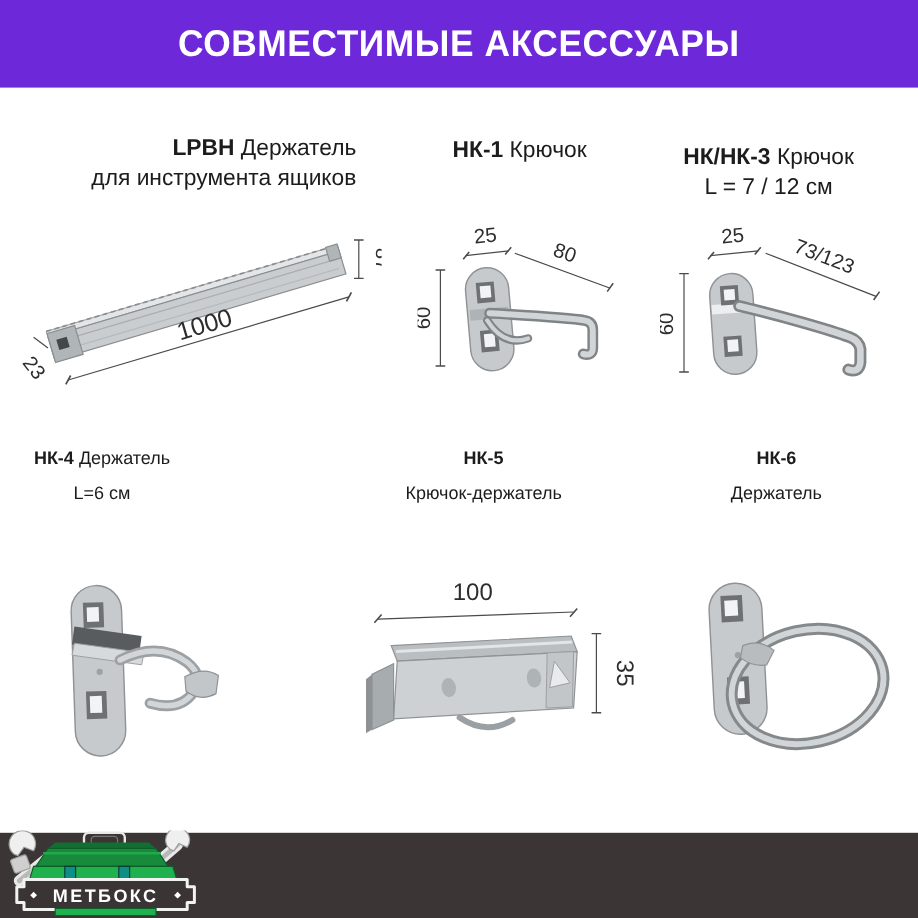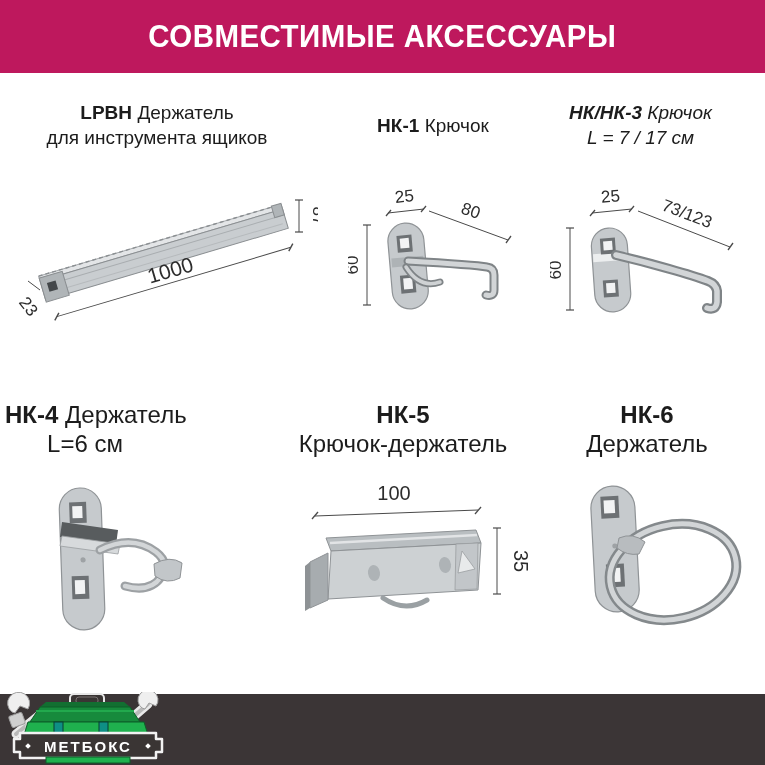--- a/index.html
+++ b/index.html
@@ -4,59 +4,59 @@
 <style>
   html,body{margin:0;padding:0;}
   body{
     width:765px;height:765px;position:relative;overflow:hidden;
     background:#ffffff;
     font-family:"Liberation Sans", sans-serif;
     color:#1a1a1a;
   }
   .header-bar{
     position:absolute;left:0;top:0;width:765px;height:73px;
-    background:#be185d;display:flex;align-items:center;justify-content:center;
+    background:#6d28d9;display:flex;align-items:center;justify-content:center;
   }
   .header-title{
     color:#ffffff;font-size:31px;font-weight:700;letter-spacing:.5px;
     transform:scaleX(.95);white-space:nowrap;
   }
   .label{position:absolute;text-align:center;line-height:25px;font-size:19px;color:#1c1c1c;}
-  .label.big{font-size:24px;line-height:29px;margin-top:32px;}
+  .label.big{font-size:15px;line-height:29px;}
   .label b{font-weight:700;}
   .label .t{margin-left:.28em;}
   .diagram{position:absolute;}
   svg text{fill:#2d2d2d;font-family:"Liberation Sans",sans-serif;}
   .dim{font-size:17px;}
   .dimL{font-size:21px;}
   .dimM{font-size:20px;}
   .footer-bar{
     position:absolute;left:0;top:694px;width:765px;height:71px;background:#3b3536;
   }
   .logo{position:absolute;left:2px;top:692px;width:172px;height:72px;z-index:3;}
 </style>
 </head>
 <body>
 
 <div class="header-bar">
   <div class="header-title">СОВМЕСТИМЫЕ АКСЕССУАРЫ</div>
 </div>
 
-<div class="label" style="left:17px;top:100px;width:280px;">
+<div class="label" style="left:17px;top:111px;width:280px;text-align:right;">
   <div><b>LPBH</b><span class="t">Держатель</span></div>
   <div>для инструмента ящиков</div>
 </div>
 
 <div class="label" style="left:343px;top:113px;width:180px;">
   <div><b>НК-1</b><span class="t">Крючок</span></div>
 </div>
 
-<div class="label" style="left:548px;top:100px;width:185px;font-style:italic;">
+<div class="label" style="left:548px;top:119px;width:185px;">
   <div><b>НК/НК-3</b><span class="t">Крючок</span></div>
-  <div>L = 7 / 17 см</div>
+  <div>L = 7 / 12 см</div>
 </div>
 
 <svg class="diagram" style="left:8px;top:178px;" width="310" height="148" viewBox="0 0 310 148">
   <g transform="rotate(-16.5 155 78)">
     <rect x="30" y="62" width="253" height="5" fill="#e3e5e7" stroke="#999da0" stroke-width="0.8"></rect>
     <line x1="30" y1="62" x2="283" y2="62" stroke="#8a8e91" stroke-width="1.4" stroke-dasharray="4 3"></line>
     <rect x="30" y="67" width="253" height="20" fill="#c9cdd0" stroke="#8a8e91" stroke-width="1"></rect>
     <line x1="34" y1="73" x2="279" y2="73" stroke="#a9adb0" stroke-width="1"></line>
     <line x1="34" y1="81" x2="279" y2="81" stroke="#b6babd" stroke-width="1"></line>
     <rect x="30" y="64" width="24" height="25" fill="#b0b5b8" stroke="#8a8e91" stroke-width="1"></rect>

